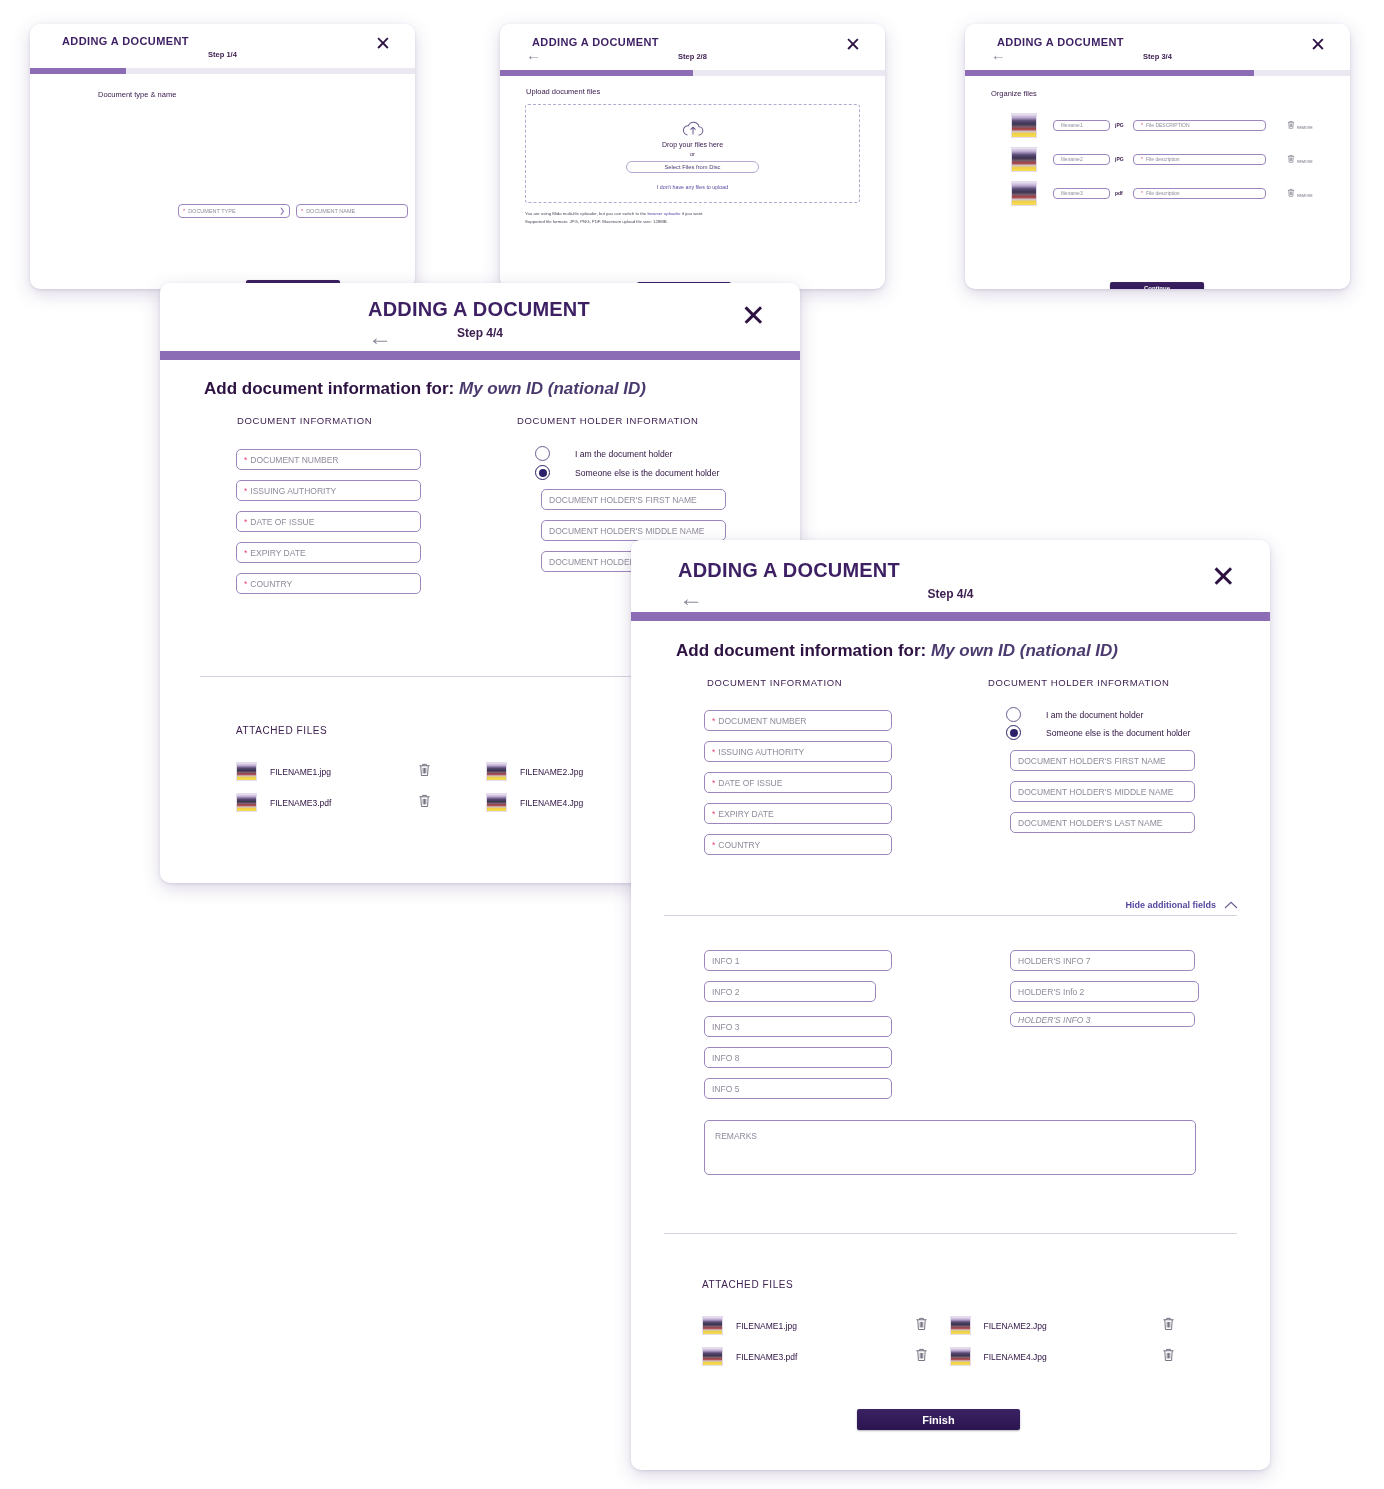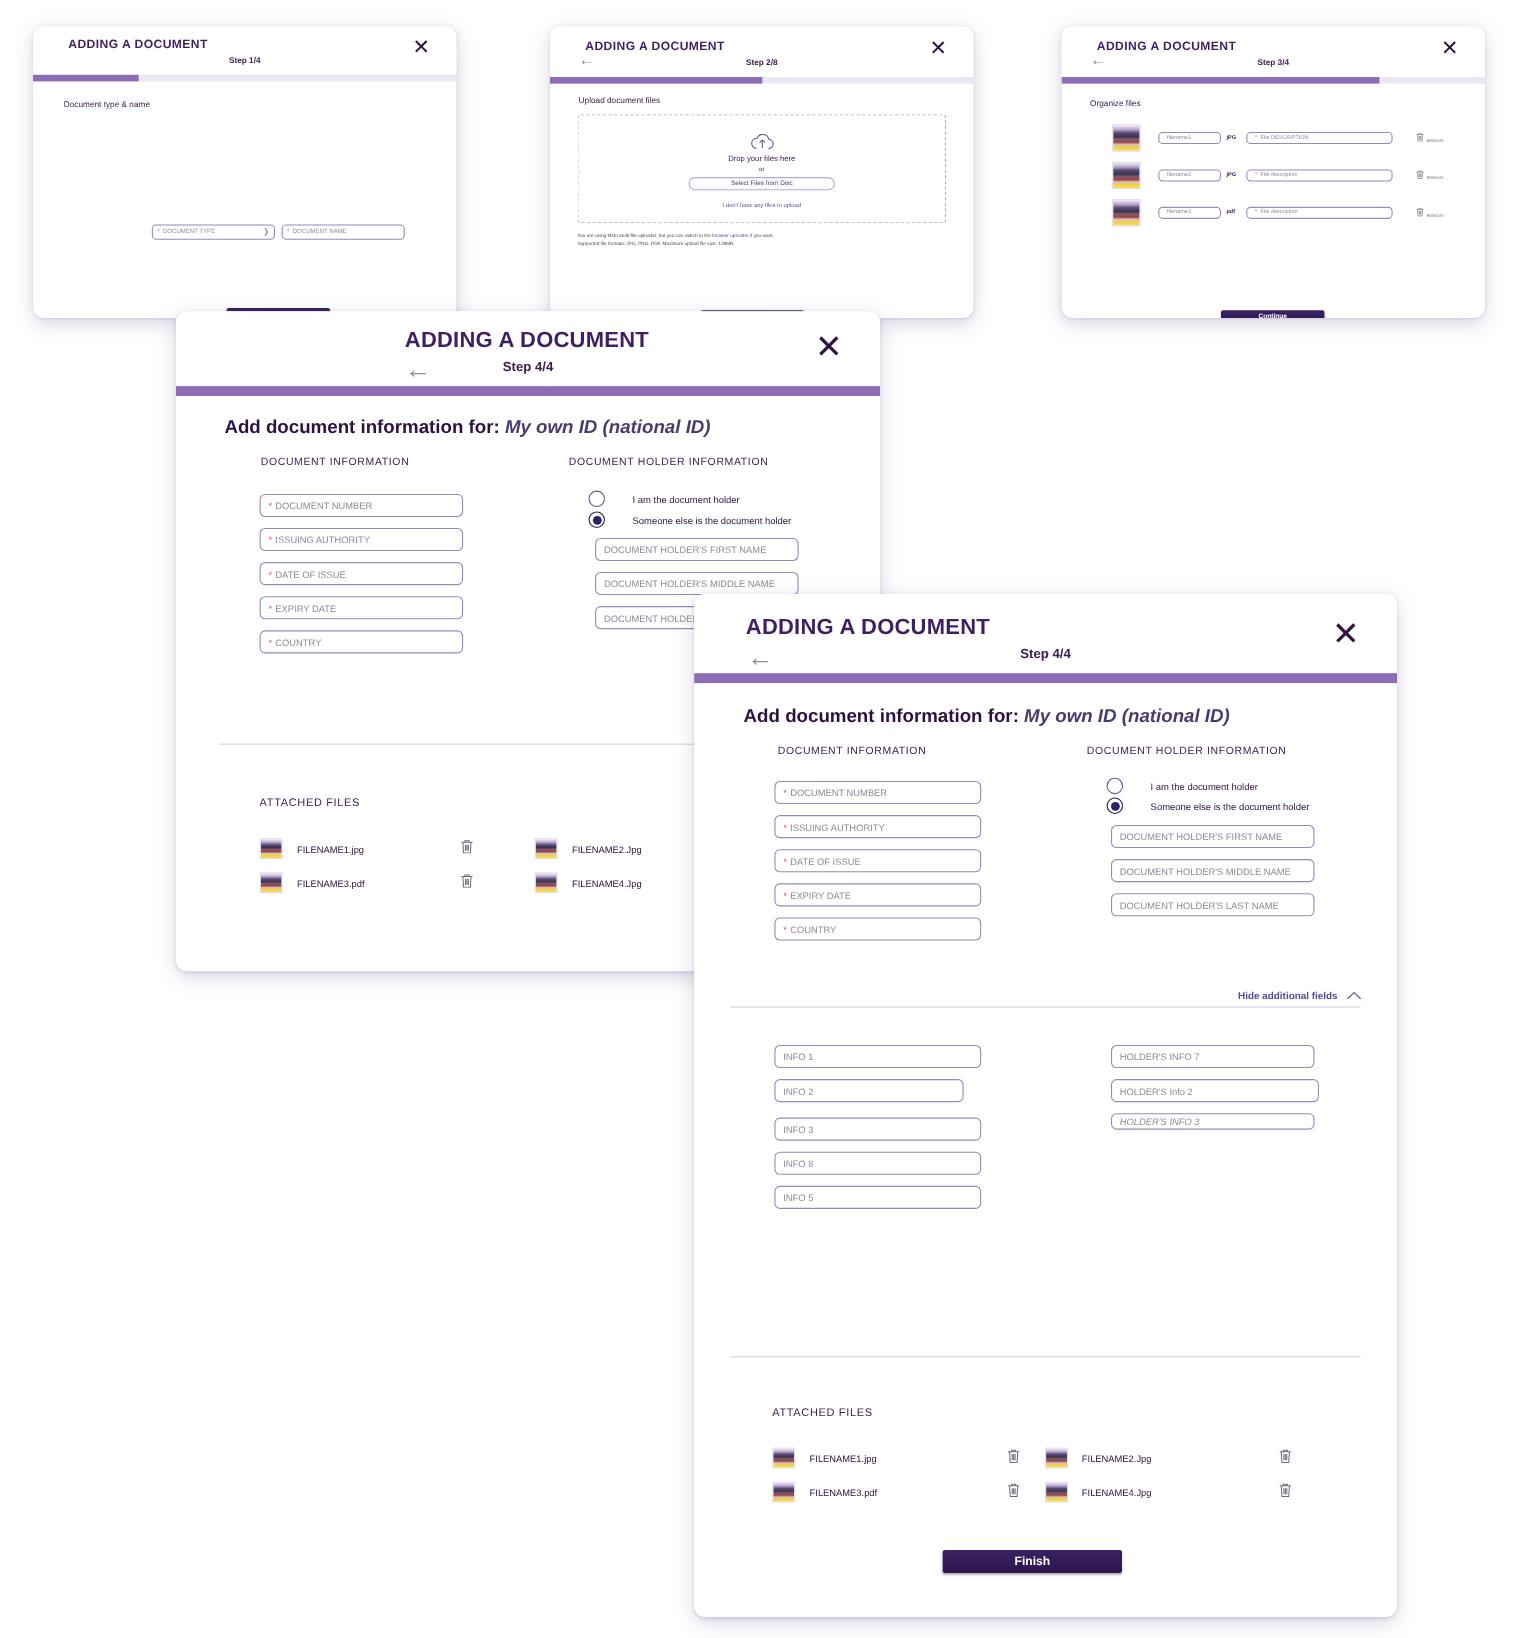--- a/index.html
+++ b/index.html
@@ -132,21 +132,21 @@
 
   <div class="card" id="p1">
     <div class="card-head">
       <div class="head-title">ADDING A DOCUMENT</div>
       <div class="head-step">Step 1/4</div>
       <div class="close-x">✕</div>
     </div>
     <div class="progress">
       <div class="progress-fill" id="p1fill" style="width: 25%;"></div>
     </div>
-    <div class="body-pad" style="height:215px;">
+    <div class="body-pad" style="height:215px;margin-left:40px;">
       <div class="section-label" style="position:absolute;left:28px;top:22px;font-size:7.5px;">Document type &amp; name</div>
 
       <div class="inp" style="position:absolute;left:108px;top:136px;width:112px;height:14px;padding:0 4px;font-size:5.5px;justify-content:space-between;">
         <span><span class="req">*</span><span>DOCUMENT TYPE</span></span>
         <span style="color:#9b86bd;font-size:7px;">❯</span>
       </div>
 
       <div class="inp" style="position:absolute;left:226px;top:136px;width:112px;height:14px;padding:0 4px;font-size:5.5px;">
         <span class="req">*</span>
           <span>DOCUMENT NAME</span>
@@ -455,20 +455,23 @@
             <span>HOLDER'S INFO 7</span>
           </div>
           <div class="inp" style="width: 189px; height: 21px; padding: 0px 7px; font-size: 8.5px; margin-bottom: 10px;">
             <span>HOLDER'S Info 2</span>
           </div>
           <div class="inp" style="width: 185px; height: 15px; padding: 0px 7px; font-size: 8.5px; margin-bottom: 26px; font-style: italic;">
             <span>HOLDER'S INFO 3</span>
           </div>
         </div>
 
+      <div class="inp" style="position:absolute;left:73px;top:508px;width:492px;height:55px;padding:10px;font-size:8.5px;align-items:flex-start;">
+        <span>REMARKS</span>
+      </div>
 
       <div class="hr" style="position:absolute;left:33px;top:621px;width:573px;"></div>
 
       <div class="col-label" style="position:absolute;left:71px;top:667px;font-size:10px;">ATTACHED FILES</div>
 
       <div id="p5files" style="position: absolute; left: 71px; top: 698px; width: 495px; display: grid; grid-template-columns: 1fr 1fr;">
           <div style="display: flex; align-items: center; height: 31px;">
             <div class="thumb" style="width: 21px; height: 19.53px;"></div>
             <span style="font-size: 8.5px; color: rgb(44, 17, 65); margin-left: 13px; flex: 1 1 0%;">FILENAME1.jpg</span>
             <div style="margin-right: 22px;"><svg width="13" height="14.95" viewBox="0 0 14 16">

